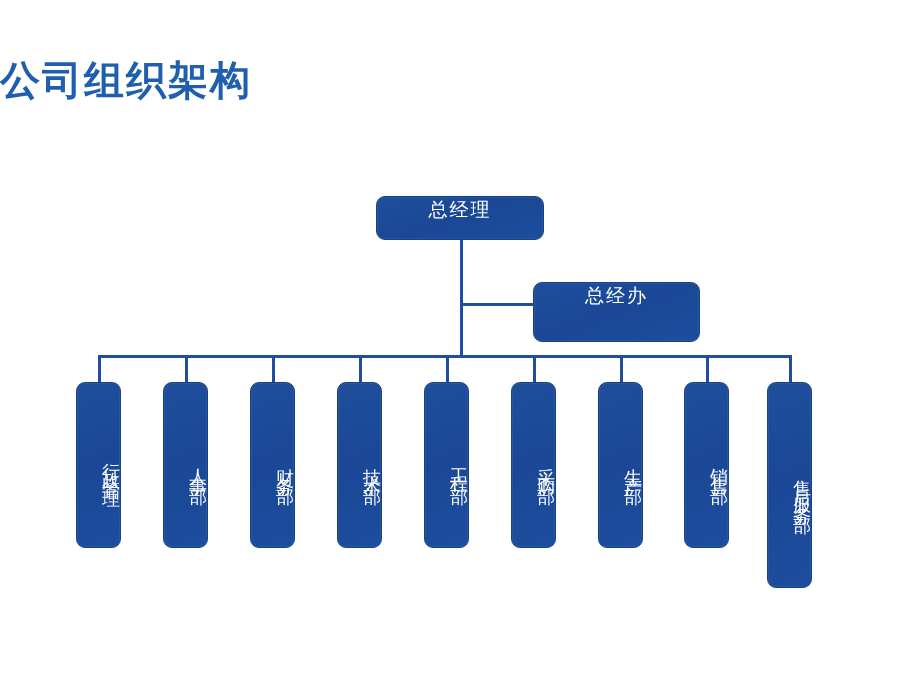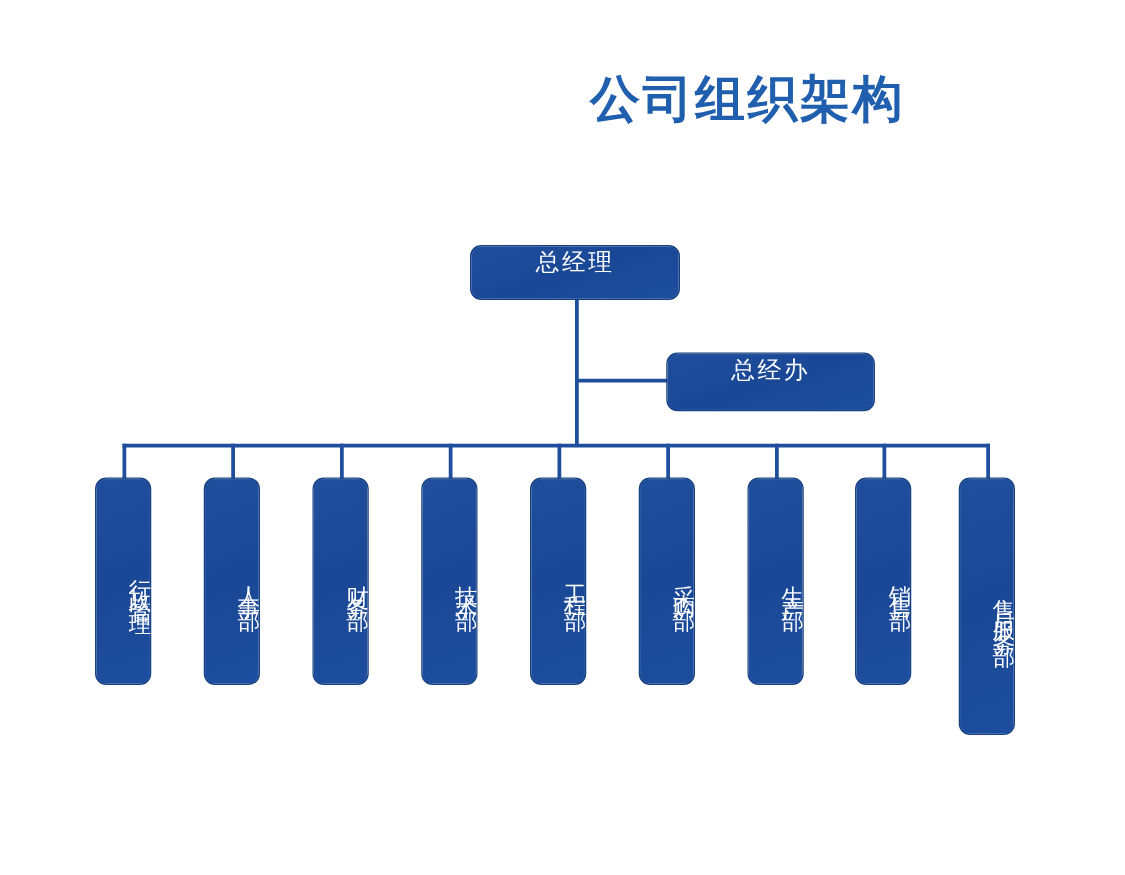--- a/index.html
+++ b/index.html
@@ -20,21 +20,21 @@
     height: 700px;
     background: #ffffff;
   }
 
   
   .title {
     position: absolute;
     left: 0;
     top: 58px;
     width: 724px;
-    text-align: right;
+    text-align: left;
     font-size: 40px;
     font-weight: bold;
     letter-spacing: 2px;
     color: #1F5FAE;
     line-height: 1.1;
     white-space: nowrap;
   }
 
   
   .line {
@@ -100,21 +100,21 @@
   <div class="line line-v" style="left:446px; top:355px; height:28px;"></div>
   <div class="line line-v" style="left:533px; top:355px; height:28px;"></div>
   <div class="line line-v" style="left:620px; top:355px; height:28px;"></div>
   <div class="line line-v" style="left:706px; top:355px; height:28px;"></div>
   <div class="line line-v" style="left:789px; top:355px; height:28px;"></div>
 
   <div class="node node-horizontal" style="left:376px; top:196px; width:168px; height:44px;">
     <span>总经理</span>
   </div>
 
-  <div class="node node-horizontal" style="left:533px; top:282px; width:167px; height:47px;">
+  <div class="node node-horizontal" style="left:533px; top:282px; width:167px; height:60px;">
     <span>总经办</span>
   </div>
 
   <div class="node node-vertical" style="left:76px; top:382px; width:45px; height:166px;">
     <span class="vtext">行政管理</span>
   </div>
 
   <div class="node node-vertical" style="left:163px; top:382px; width:45px; height:166px;">
     <span class="vtext">人事部</span>
   </div>

